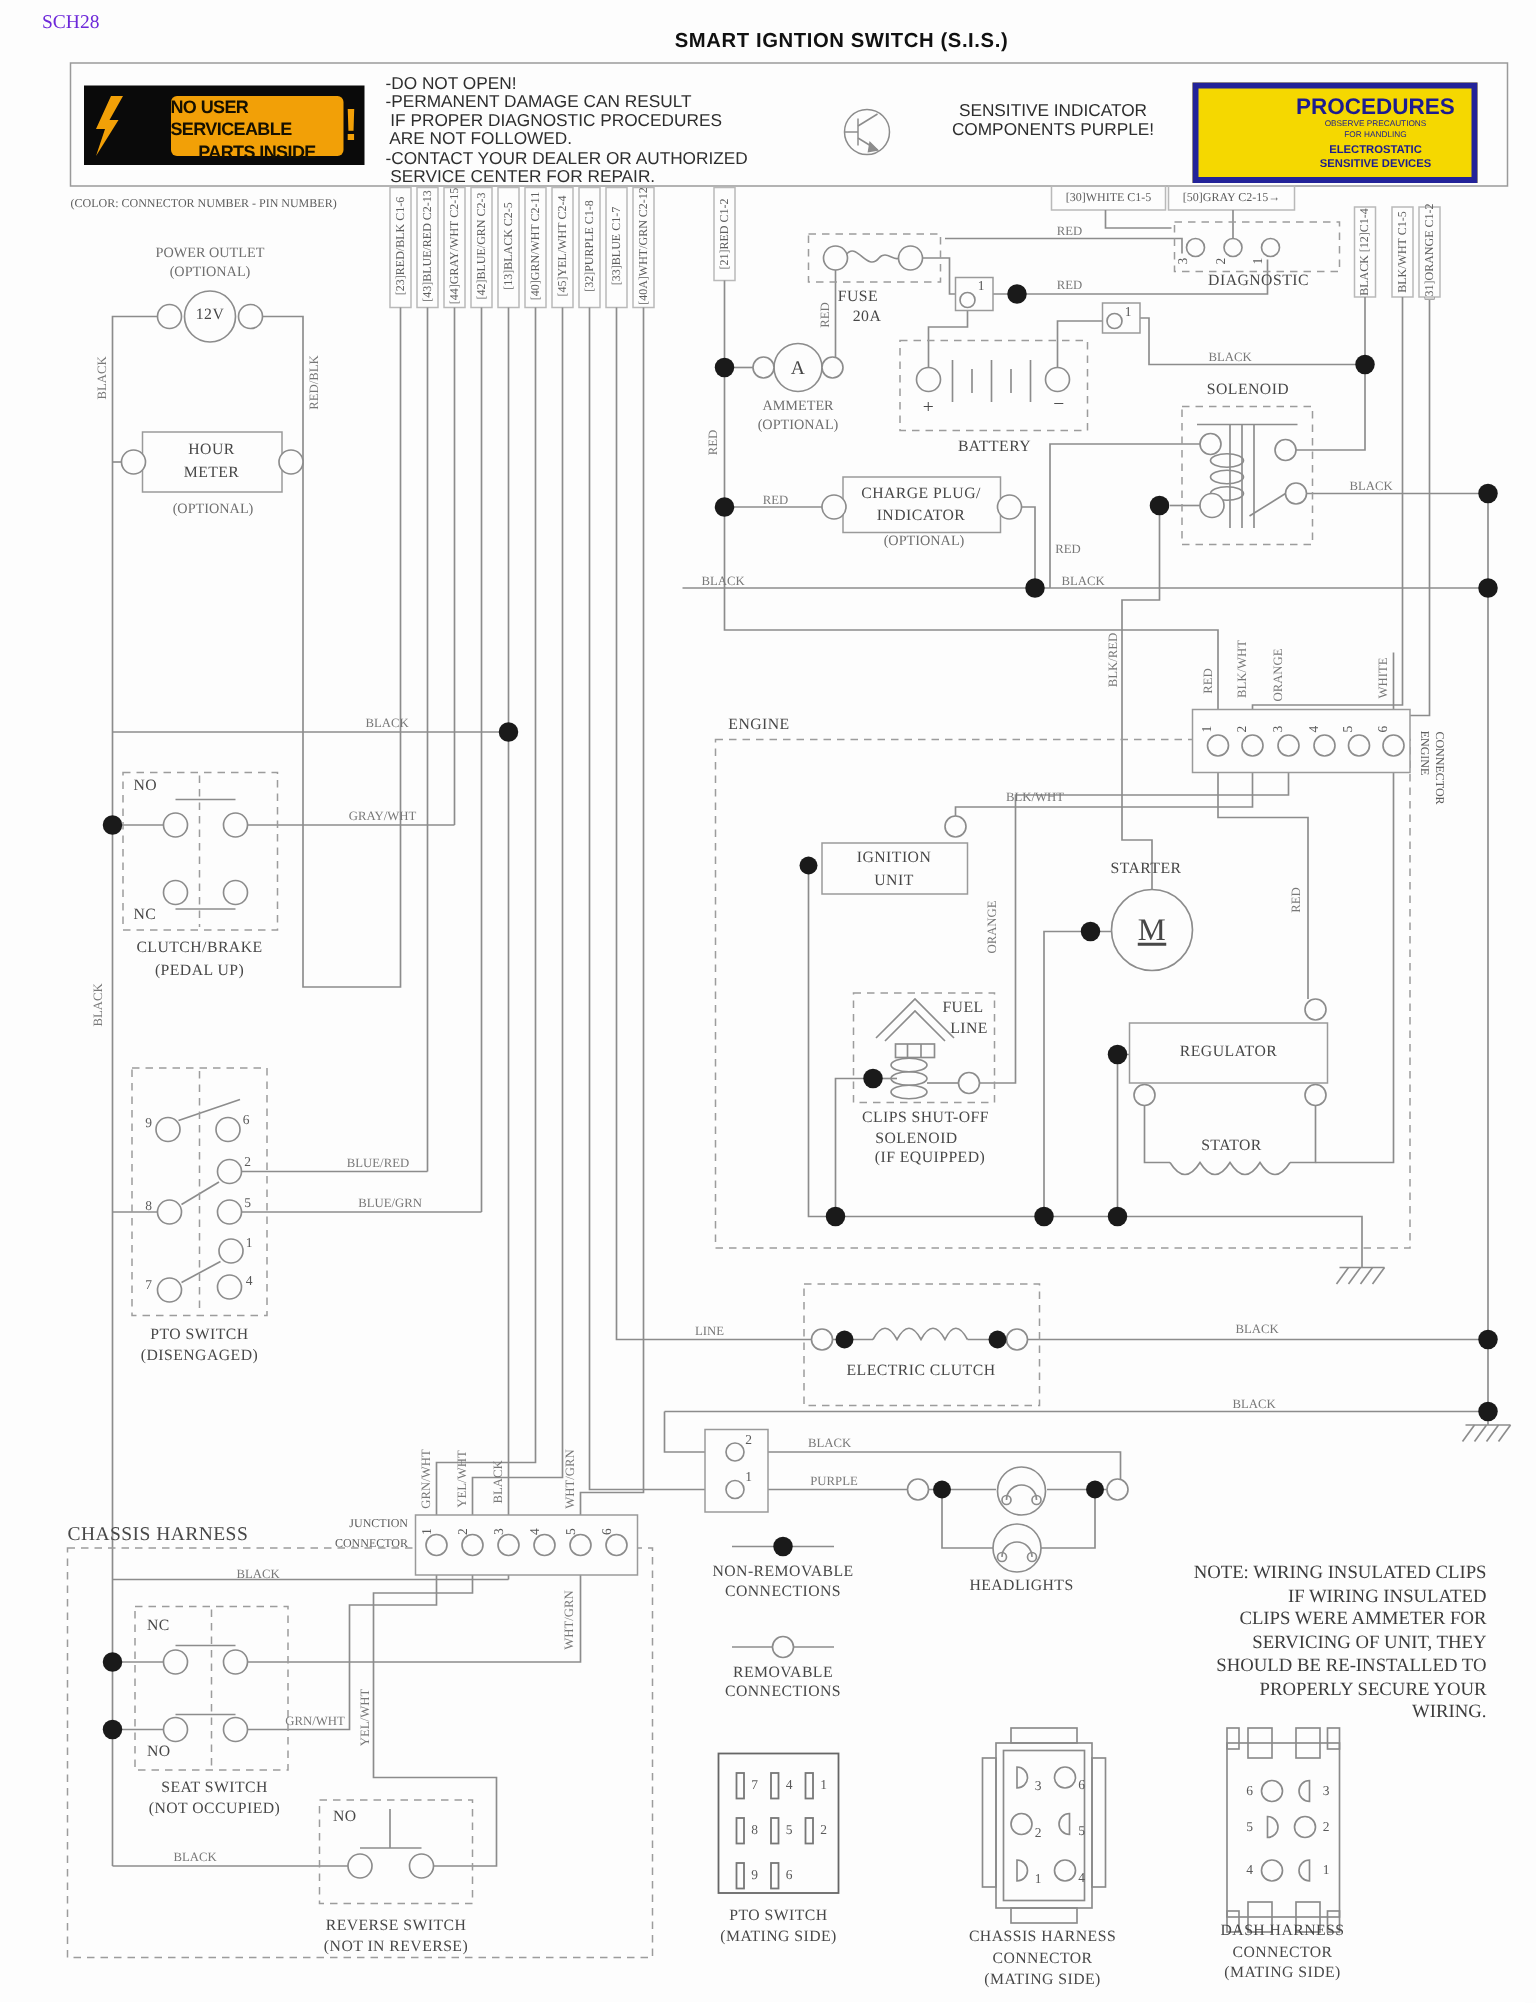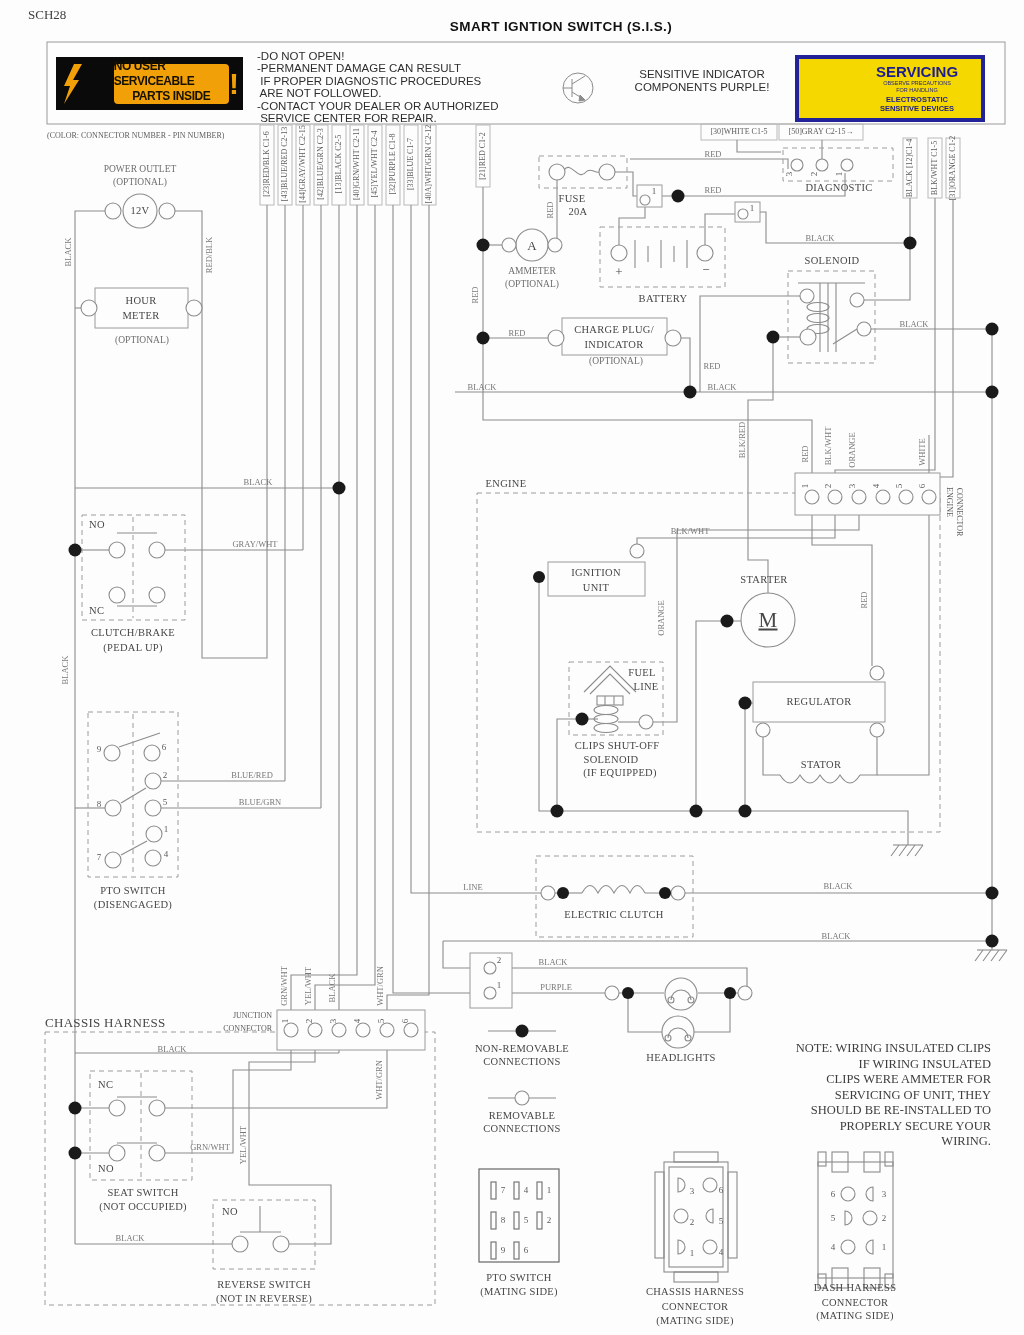--- a/index.html
+++ b/index.html
@@ -14,25 +14,25 @@
   .vcw{transform:translate(-50%,-50%) rotate(90deg);}
   .cl{font-size:8px;color:#5d5d5d;}
   .wl{font-size:8.5px;color:#787878;}
   .cn{font-size:10.5px;color:#474747;letter-spacing:.3px;}
   .cns{font-size:9.5px;color:#6e6e6e;}
   .pin{font-size:9px;color:#5a5a5a;}
   .wtext{font-family:"Liberation Sans",sans-serif;font-size:11.5px;color:#2e2e2e;}
   .title{font-family:"Liberation Sans",sans-serif;font-weight:bold;font-size:13.5px;color:#111;letter-spacing:.4px;}
   .note{font-size:12.5px;color:#3d3d3d;}
   .big{font-size:13px;}
-  .schid{font-size:13px;color:#404040;}
+  .schid{font-size:13px;color:#6d28d9;}
   #esdlabel{position:absolute;z-index:2;left:56px;top:57px;width:187px;height:53px;background:#0a0a0a;
             display:flex;align-items:center;justify-content:space-between;padding:0 4px;box-sizing:border-box;}
   #esdlabel .obox{background:#f2a007;border-radius:4px;width:128px;height:40px;display:flex;flex-direction:column;
-            align-items:center;justify-content:flex-end;margin-left:32px;}
+            align-items:center;justify-content:space-between;margin-left:32px;}
   #esdlabel .obox span{font-family:"Liberation Sans",sans-serif;font-weight:bold;font-size:12px;color:#151000;
             letter-spacing:-.4px;line-height:1.25;}
   #esdlabel .bang{color:#f2a007;font-family:"Liberation Sans",sans-serif;font-weight:bold;font-size:30px;}
   #attn{position:absolute;z-index:2;left:795px;top:55px;width:190px;height:67px;background:#f5d800;
         border:4px solid #232399;box-sizing:border-box;display:flex;align-items:center;}
   #attn .txt{margin-left:58px;text-align:center;width:120px;}
   #attn .t1{font-family:"Liberation Sans",sans-serif;font-weight:bold;font-size:15px;color:#1c1c8f;line-height:1.1;}
   #attn .t2{font-family:"Liberation Sans",sans-serif;font-size:5.5px;color:#1c1c8f;line-height:1.3;}
   #attn .t3{font-family:"Liberation Sans",sans-serif;font-weight:bold;font-size:7.5px;color:#1c1c8f;line-height:1.25;}
 </style>
@@ -416,21 +416,21 @@
 <span class="s ll wtext" style="left:257px;top:69px">-PERMANENT DAMAGE CAN RESULT</span>
 <span class="s ll wtext" style="left:257px;top:82px"> IF PROPER DIAGNOSTIC PROCEDURES</span>
 <span class="s ll wtext" style="left:257px;top:94px"> ARE NOT FOLLOWED.</span>
 <span class="s ll wtext" style="left:257px;top:107px">-CONTACT YOUR DEALER OR AUTHORIZED</span>
 <span class="s ll wtext" style="left:257px;top:119px"> SERVICE CENTER FOR REPAIR.</span>
 <span class="s wtext" style="left:702px;top:75px">SENSITIVE INDICATOR</span>
 <span class="s wtext" style="left:702px;top:88px">COMPONENTS PURPLE!</span>
 
 <div id="attn">
   <div class="txt">
-    <div class="t1">SERVICING</div>
+    <div class="t1">PROCEDURES</div>
     <div class="t2">OBSERVE PRECAUTIONS</div>
     <div class="t2">FOR HANDLING</div>
     <div class="t3">ELECTROSTATIC</div>
     <div class="t3">SENSITIVE DEVICES</div>
   </div>
 </div>
 
 <span class="s v cl" style="left:267px;top:164px">[23]RED/BLK C1-6</span>
 <span class="s v cl" style="left:285px;top:164px">[43]BLUE/RED C2-13</span>
 <span class="s v cl" style="left:303px;top:164px">[44]GRAY/WHT C2-15</span>

